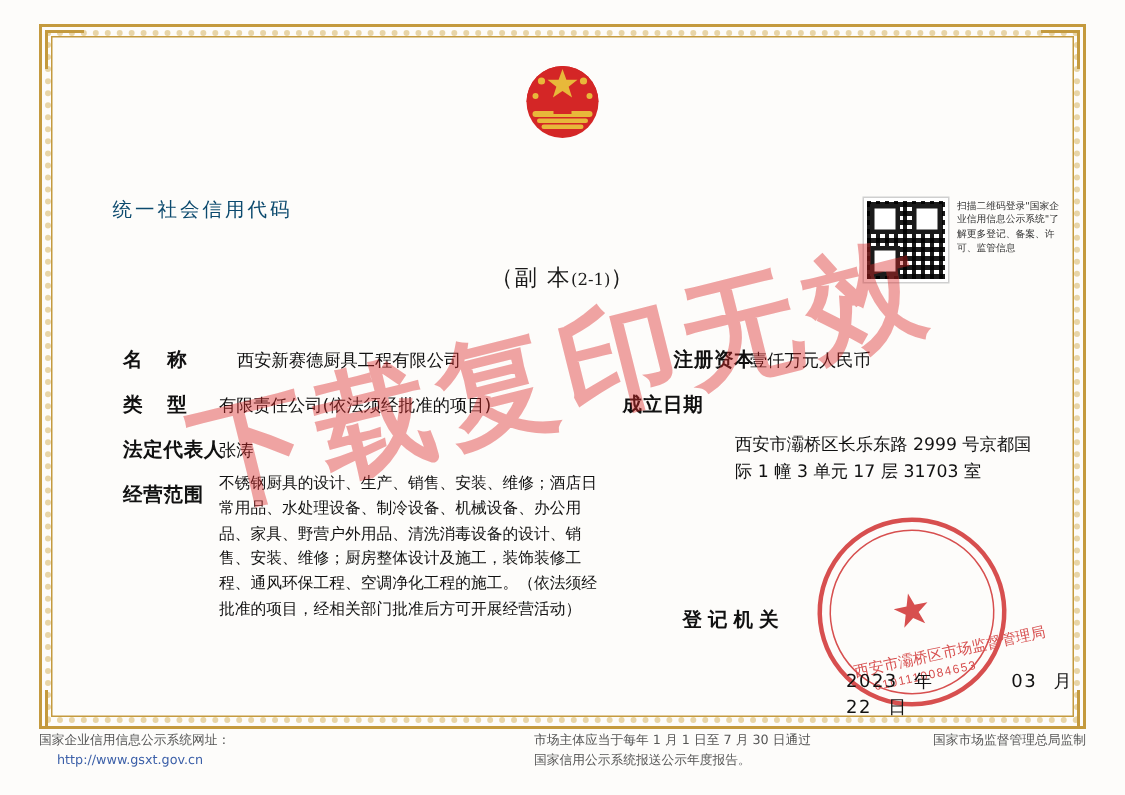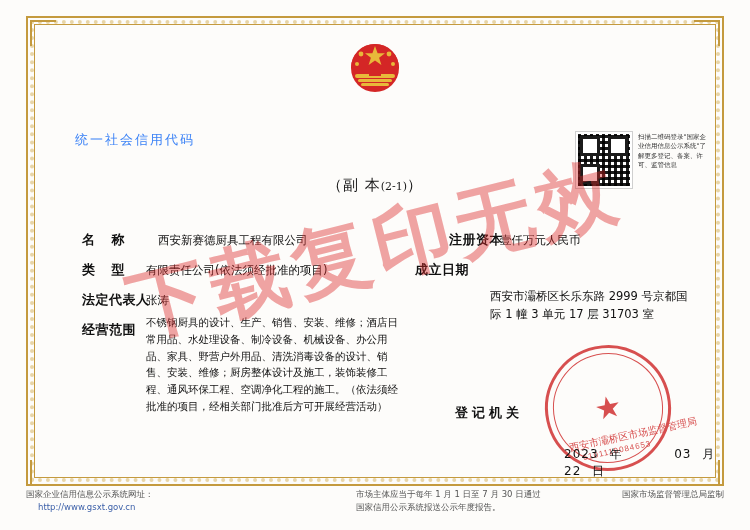--- a/index.html
+++ b/index.html
@@ -94,21 +94,21 @@
     font-size: 11px;
     letter-spacing: 0;
   }
 
   
   .code-label {
     position: absolute;
     left: 75px; top: 131px;
     font-size: 13px;
     letter-spacing: 2px;
-    color: #3b82f6;
+    color: #0c4a6e;
     font-family: Liberation Mono, monospace;
   }
   .code-value {
     position: absolute;
     left: 64px; top: 160px;
     font-size: 13px;
     letter-spacing: 1.6px;
     color: #111;
     font-family: "DejaVu Sans", sans-serif;
   }

